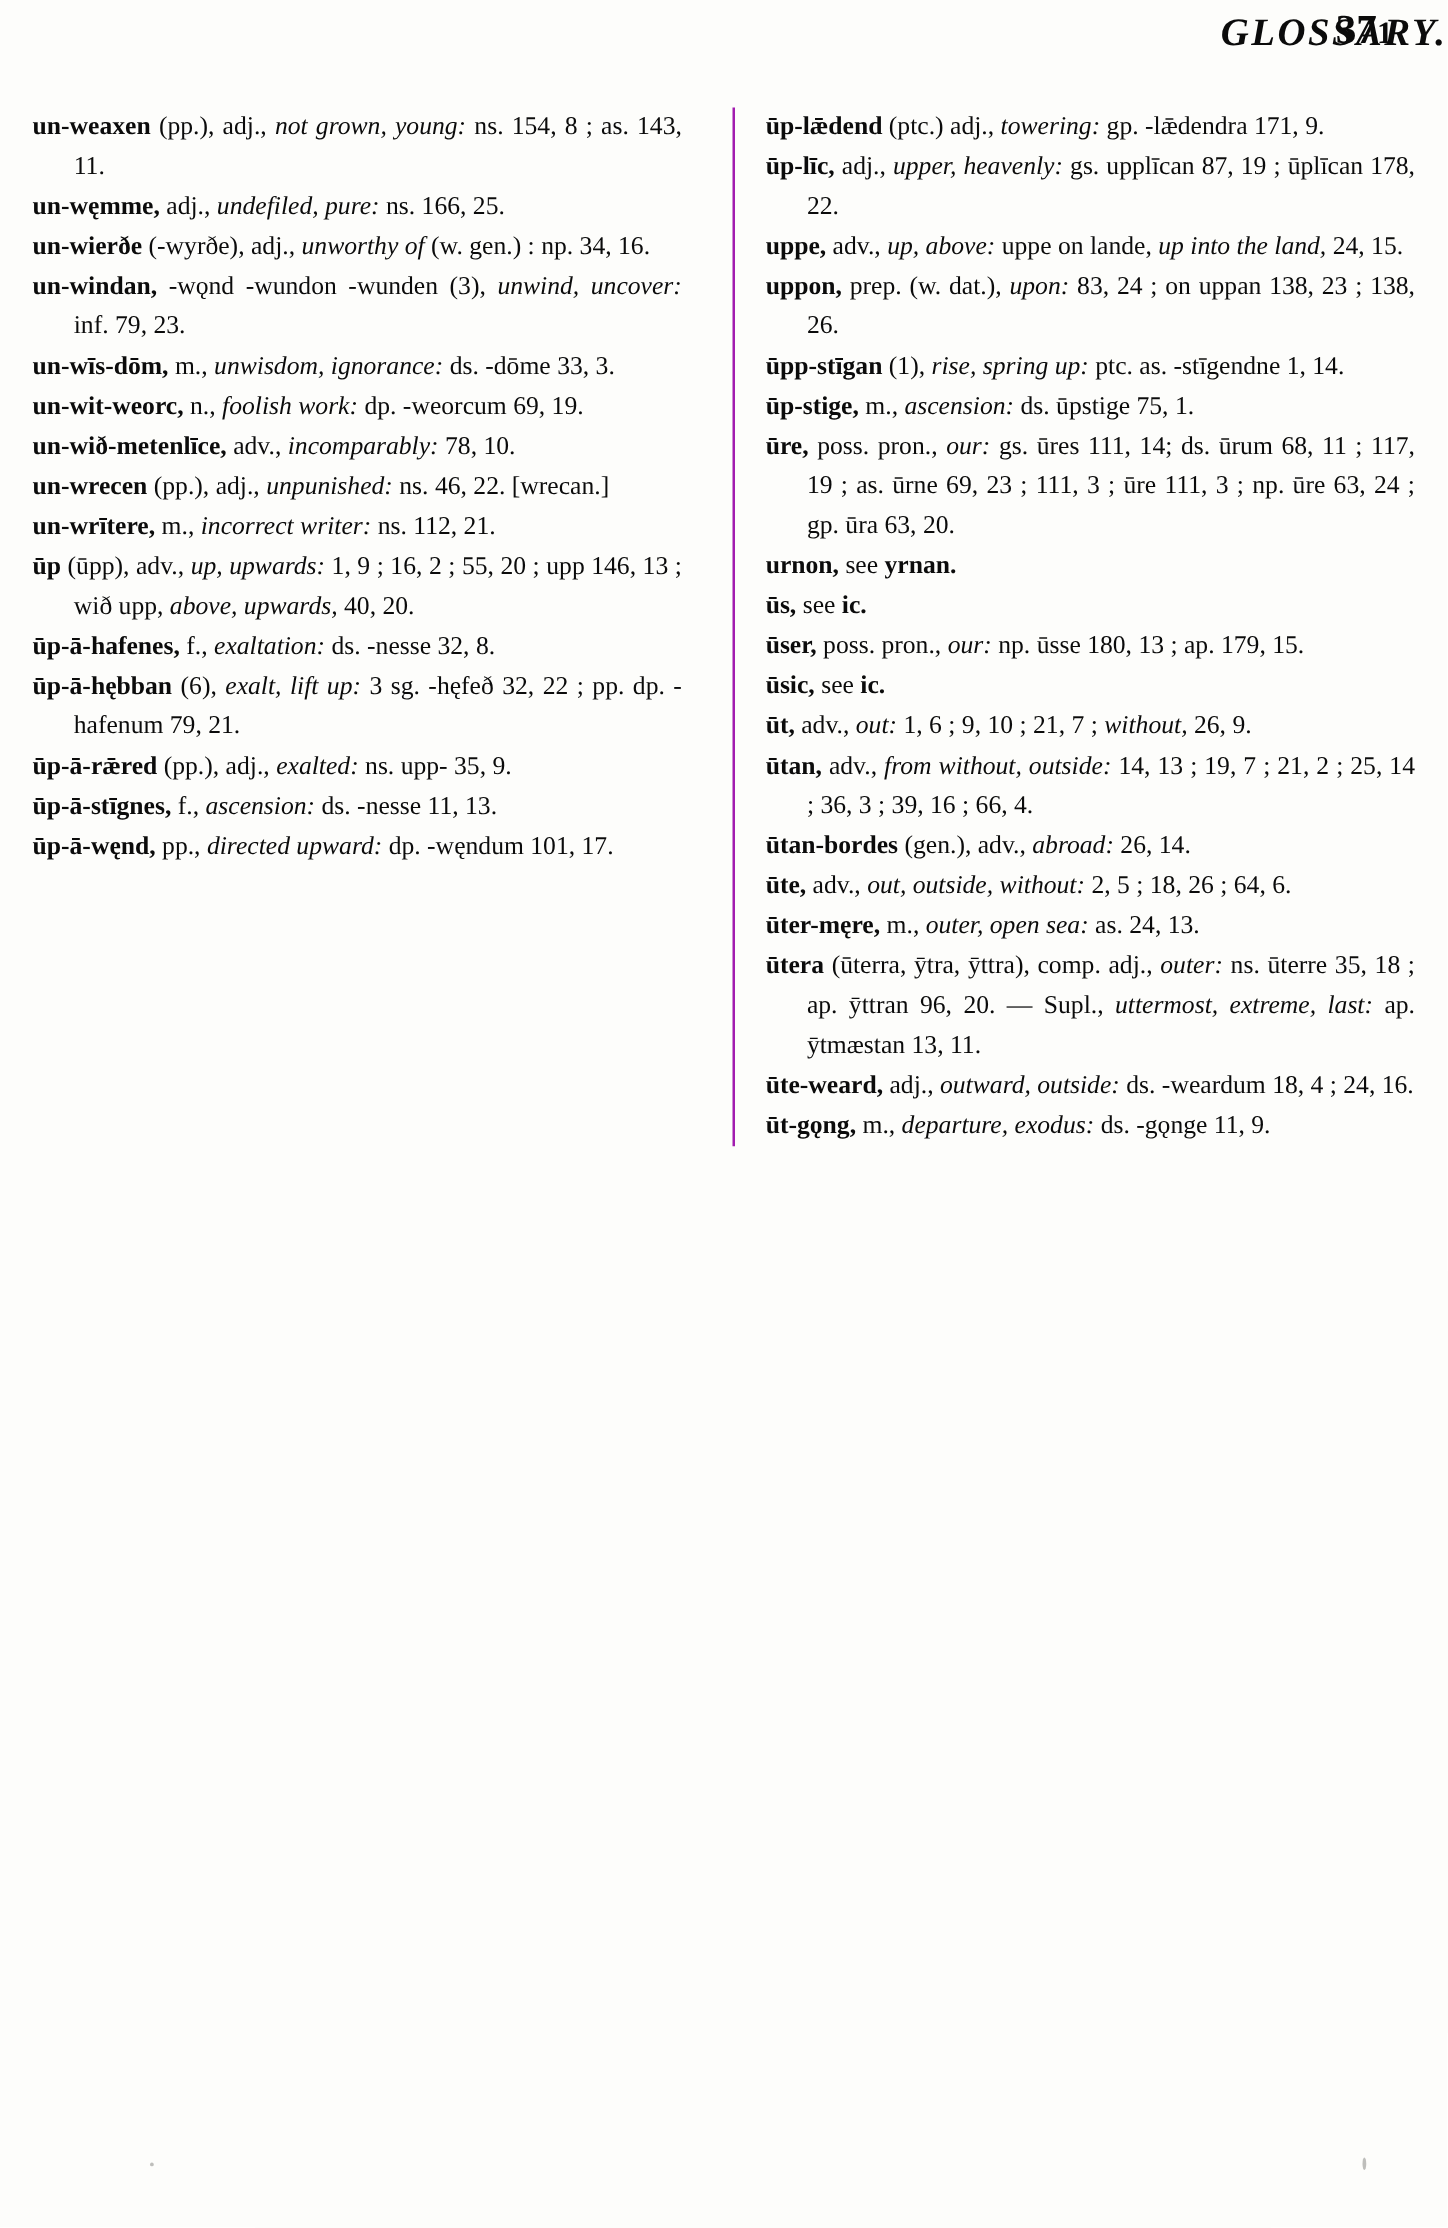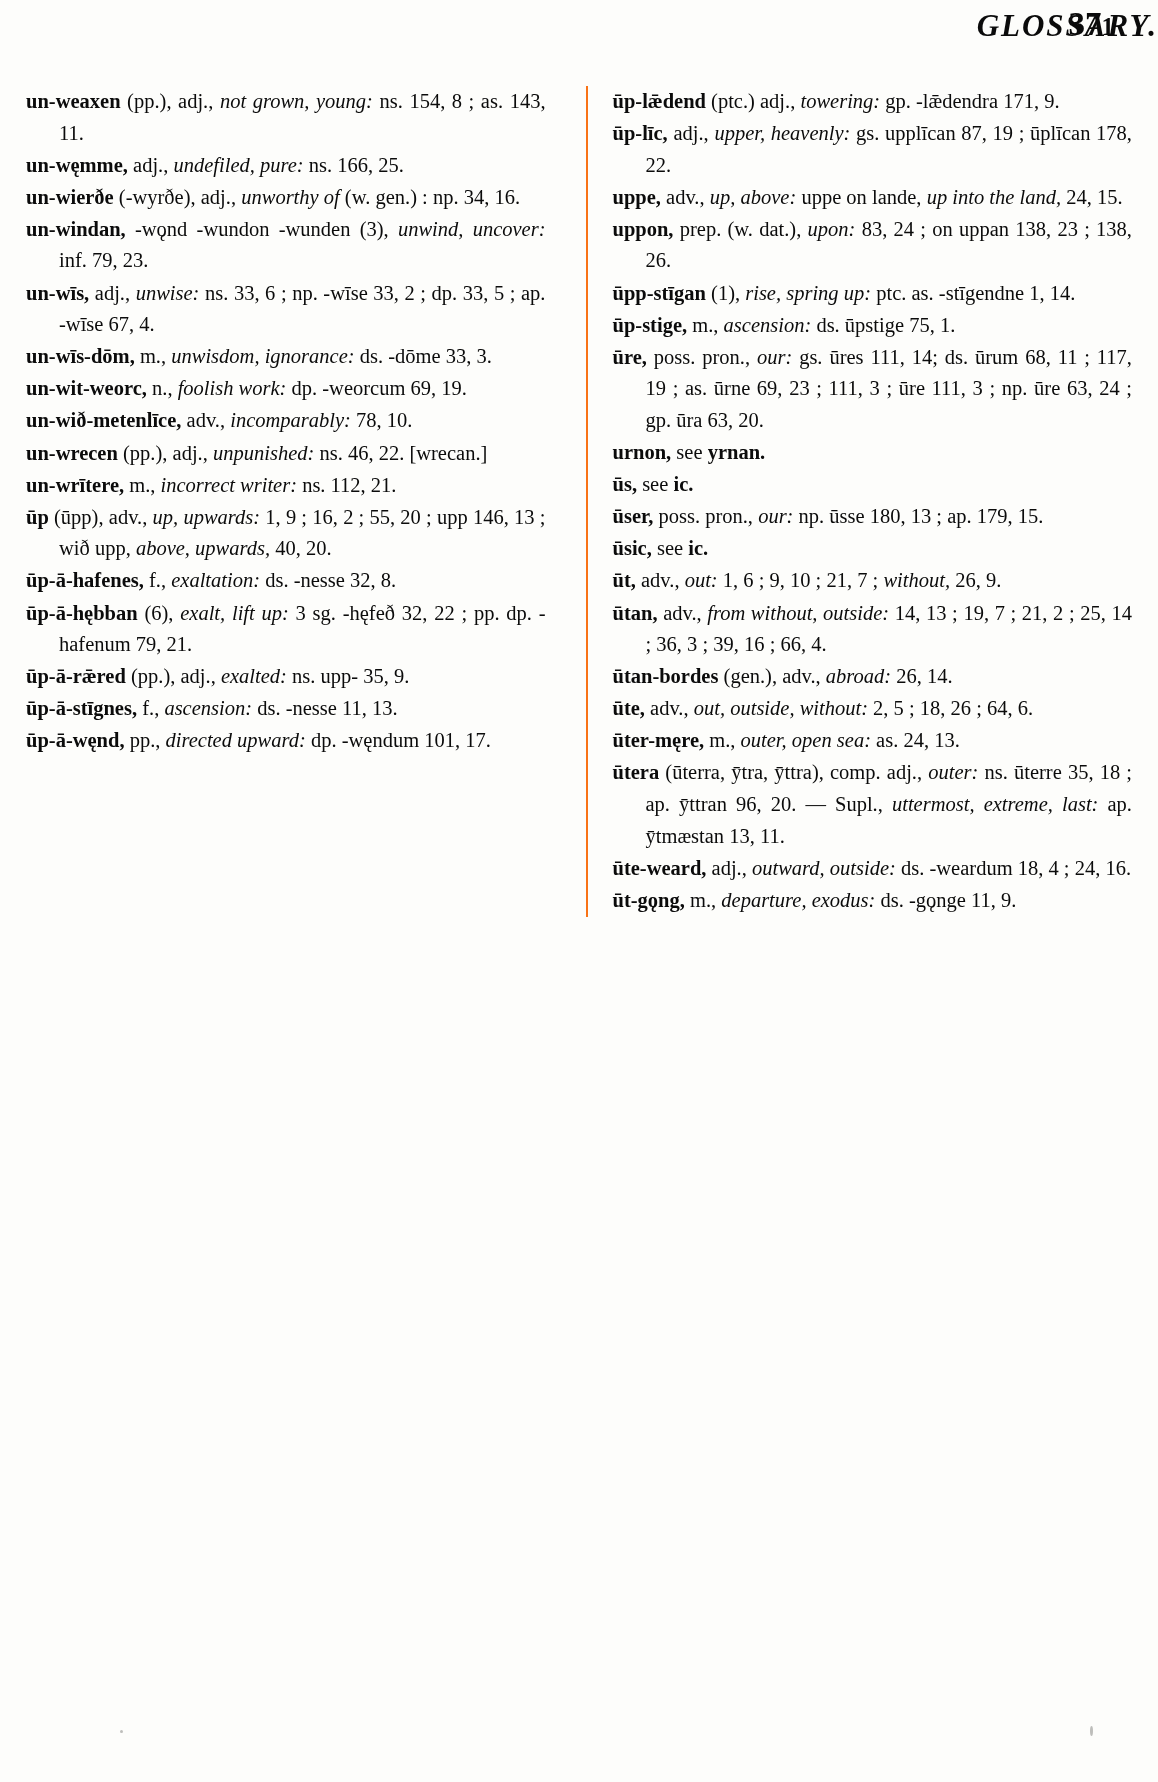--- a/index.html
+++ b/index.html
@@ -63,21 +63,21 @@
   .col {
     width: 525px;
     font-size: 20.5px;
     line-height: 31.6px;
   }
   .col.left {
     padding-right: 24px;
   }
   .col.right {
     padding-left: 25px;
-    border-left: 2px solid #f97316;
+    border-left: 2px solid #a21caf;
   }
   .entry {
     margin: 0 0 0.5px 0;
     text-indent: 0;
     padding-left: 33px;
     text-align: justify;
   }
   .entry > .hw {
     margin-left: -33px;
   }
@@ -107,21 +107,20 @@
     <div class="title">GLOSSARY.</div>
     <div class="pageno"><span>37</span><span class="small">1</span></div>
   </div>
 
   <div class="columns">
     <div class="col left" id="col-left">
         <p class="entry"><span class="hw">un-weaxen</span><span> (pp.), adj., <i>not grown, young:</i> ns. 154, 8 ; as. 143, 11.</span></p>
         <p class="entry"><span class="hw">un-węmme,</span><span> adj., <i>undefiled, pure:</i> ns. 166, 25.</span></p>
         <p class="entry"><span class="hw">un-wierðe</span><span> (-wyrðe), adj., <i>unworthy of</i> (w. gen.) : np. 34, 16.</span></p>
         <p class="entry"><span class="hw">un-windan,</span><span> -wǫnd -wundon -wunden (3), <i>unwind, uncover:</i> inf. 79, 23.</span></p>
-        <p class="entry"><span class="hw">un-wīs,</span><span> adj., <i>unwise:</i> ns. 33, 6 ; np. -wīse 33, 2 ; dp. 33, 5 ; ap. -wīse 67, 4.</span></p>
         <p class="entry"><span class="hw">un-wīs-dōm,</span><span> m., <i>unwisdom, ignorance:</i> ds. -dōme 33, 3.</span></p>
         <p class="entry"><span class="hw">un-wit-weorc,</span><span> n., <i>foolish work:</i> dp. -weorcum 69, 19.</span></p>
         <p class="entry"><span class="hw">un-wið-metenlīce,</span><span> adv., <i>incomparably:</i> 78, 10.</span></p>
         <p class="entry"><span class="hw">un-wrecen</span><span> (pp.), adj., <i>unpunished:</i> ns. 46, 22.   [wrecan.]</span></p>
         <p class="entry"><span class="hw">un-wrītere,</span><span> m., <i>incorrect writer:</i> ns. 112, 21.</span></p>
         <p class="entry"><span class="hw">ūp</span><span> (ūpp), adv., <i>up, upwards:</i> 1, 9 ; 16, 2 ; 55, 20 ; upp 146, 13 ; wið upp, <i>above, upwards,</i> 40, 20.</span></p>
         <p class="entry"><span class="hw">ūp-ā-hafenes,</span><span> f., <i>exaltation:</i> ds. -nesse 32, 8.</span></p>
         <p class="entry"><span class="hw">ūp-ā-hębban</span><span> (6), <i>exalt, lift up:</i> 3 sg. -hęfeð 32, 22 ; pp. dp. -hafenum 79, 21.</span></p>
         <p class="entry"><span class="hw">ūp-ā-rǣred</span><span> (pp.), adj., <i>exalted:</i> ns. upp- 35, 9.</span></p>
         <p class="entry"><span class="hw">ūp-ā-stīgnes,</span><span> f., <i>ascension:</i> ds. -nesse 11, 13.</span></p>

